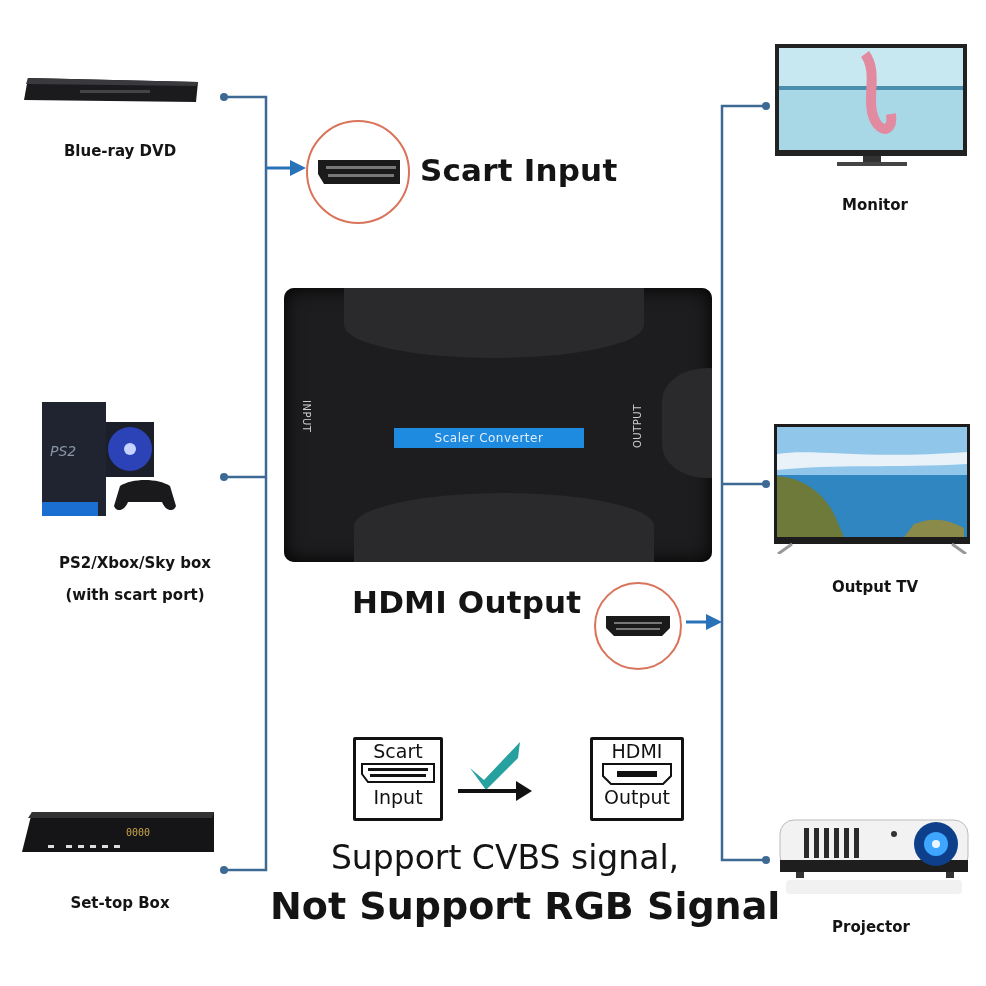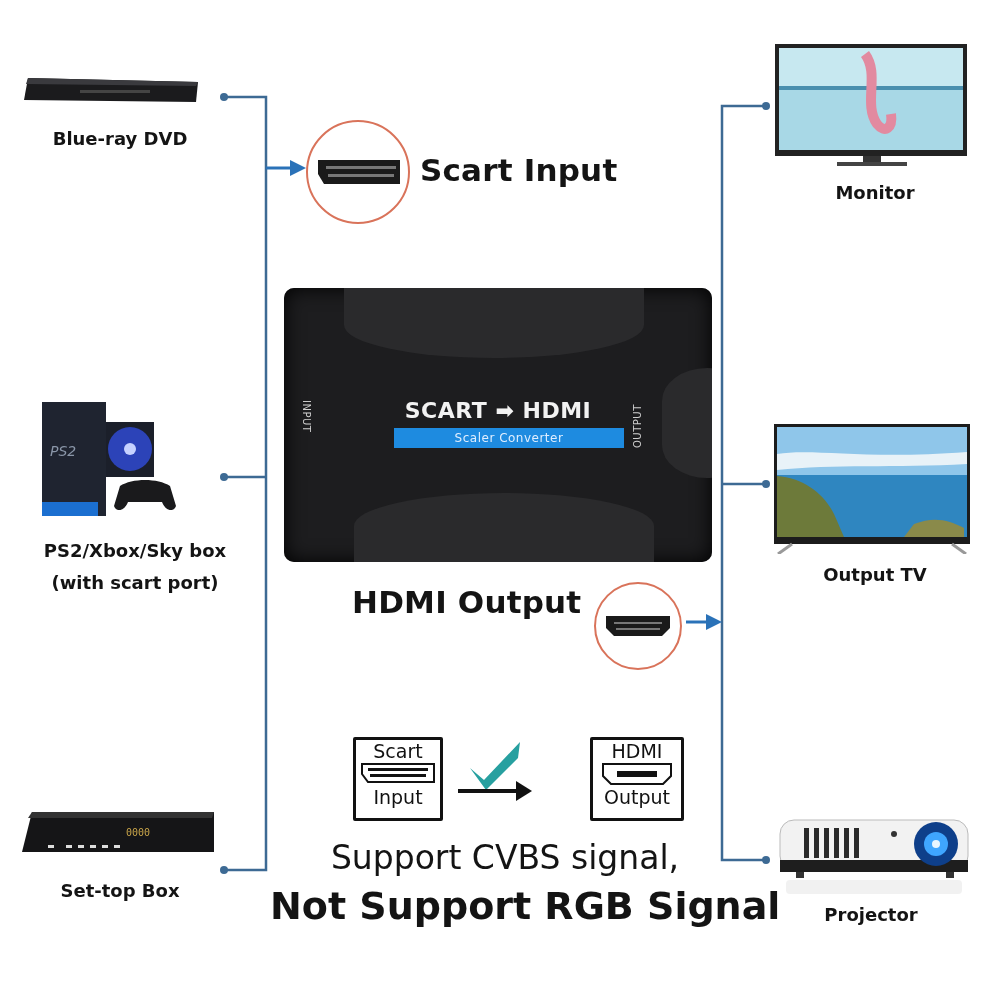--- a/index.html
+++ b/index.html
@@ -1,26 +1,26 @@
 <!DOCTYPE html>
 <html><head>
 <meta charset="utf-8">
 <style>
   html, body { margin:0; padding:0; background:#ffffff; }
   body { width:986px; height:986px; position:relative; overflow:hidden; font-family:"DejaVu Sans", sans-serif; color:#111; }
   .label { position:absolute; font-family:"DejaVu Sans", sans-serif; font-weight:bold; color:#141414; white-space:nowrap; text-align:center; }
   .big { font-size:31px; letter-spacing:0.2px; }
-  .dev { font-size:18px; }
+  .dev { font-size:15px;margin-top:14px; }
   svg { position:absolute; left:0; top:0; }
   .circle { position:absolute; border:2px solid #d9735a; border-radius:50%; background:#fff; }
   .device { position:absolute; }
   .converter { position:absolute; left:284px; top:288px; width:428px; height:274px; background:#1d1d1f; border-radius:10px; box-shadow: inset 0 0 20px #000; overflow:hidden; }
   .conv-ridge { position:absolute; background:#2a2a2c; border-radius:50%/30%; }
   .conv-title { position:absolute; left:0; width:100%; top:110px; text-align:center; color:#f2f2f2; font-family:"DejaVu Sans", sans-serif; font-weight:bold; font-size:22px; letter-spacing:0.5px; }
-  .conv-band { position:absolute; left:110px; top:140px; width:230px; height:20px; background:#1e8be0; color:#dfeeff; font-family:"DejaVu Sans", sans-serif; font-size:12px; text-align:center; line-height:20px; letter-spacing:0.5px; }
+  .conv-band { position:absolute; left:110px; top:140px; width:190px; height:20px; background:#1e8be0; color:#dfeeff; font-family:"DejaVu Sans", sans-serif; font-size:12px; text-align:center; line-height:20px; letter-spacing:0.5px; }
   .vtext { position:absolute; color:#cfcfcf; font-family:"DejaVu Sans", sans-serif; font-size:10px; letter-spacing:0.5px; }
   .box-icon { position:absolute; border:3px solid #111; border-radius:2px; background:#fff; text-align:center; font-family:"DejaVu Sans", sans-serif; font-size:19px; color:#111; }
 </style>
 </head>
 <body>
 
 <svg width="986" height="986">
   <g stroke="#3d6a94" stroke-width="2.5" fill="none">
 
     <polyline points="224,97 266,97 266,870 224,870"></polyline>
@@ -93,21 +93,20 @@
       <rect x="20" y="52" width="66" height="3"></rect>
     </g>
   </svg>
 </div>
 <div class="label big" style="left:420px;top:152px;text-align:right;">Scart Input</div>
 
 <div class="converter">
   <div class="conv-ridge" style="left:60px;top:-40px;width:300px;height:110px;"></div>
   <div class="conv-ridge" style="left:70px;top:205px;width:300px;height:110px;"></div>
   <div class="conv-ridge" style="left:378px;top:80px;width:90px;height:110px;"></div>
-  <div class="conv-title">SCART ➡ HDMI</div>
   <div class="conv-band">Scaler  Converter</div>
   <div class="vtext" style="left:4px;top:130px;transform:rotate(90deg);transform-origin:left top;left:28px;top:112px;">INPUT</div>
   <div class="vtext" style="left:348px;top:160px;transform:rotate(-90deg);transform-origin:left top;">OUTPUT</div>
 </div>
 
 <div class="label big" style="left:352px;top:584px;text-align:left;">HDMI Output</div>
 <div class="circle" style="left:594px;top:582px;width:84px;height:84px;">
   <svg width="84" height="84" style="position:absolute;left:0;top:0;">
     <polygon points="10,32 74,32 74,44 66,52 18,52 10,44" fill="#1a1a1a"></polygon>
     <rect x="18" y="38" width="48" height="2" fill="#777"></rect>

